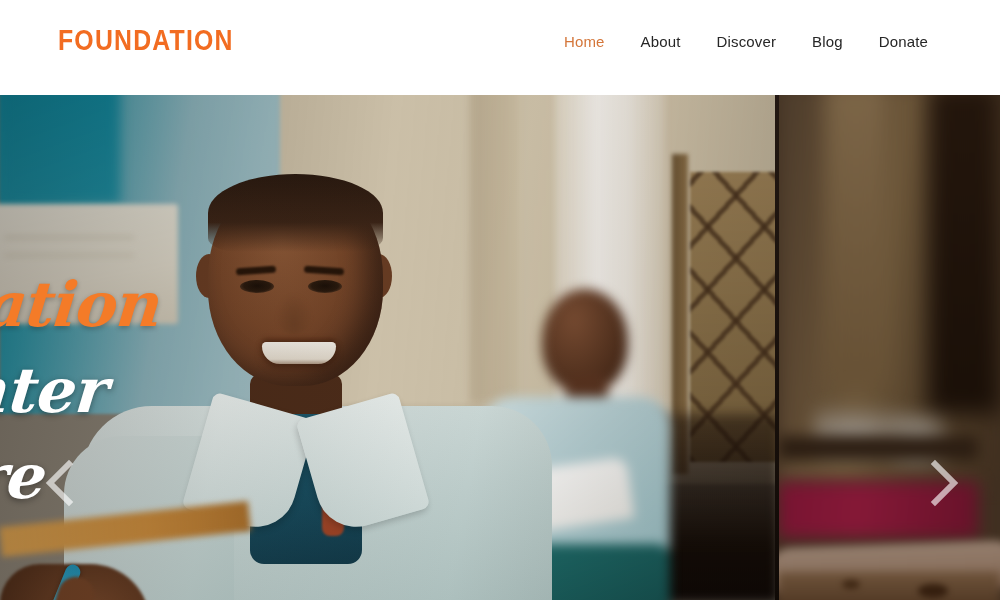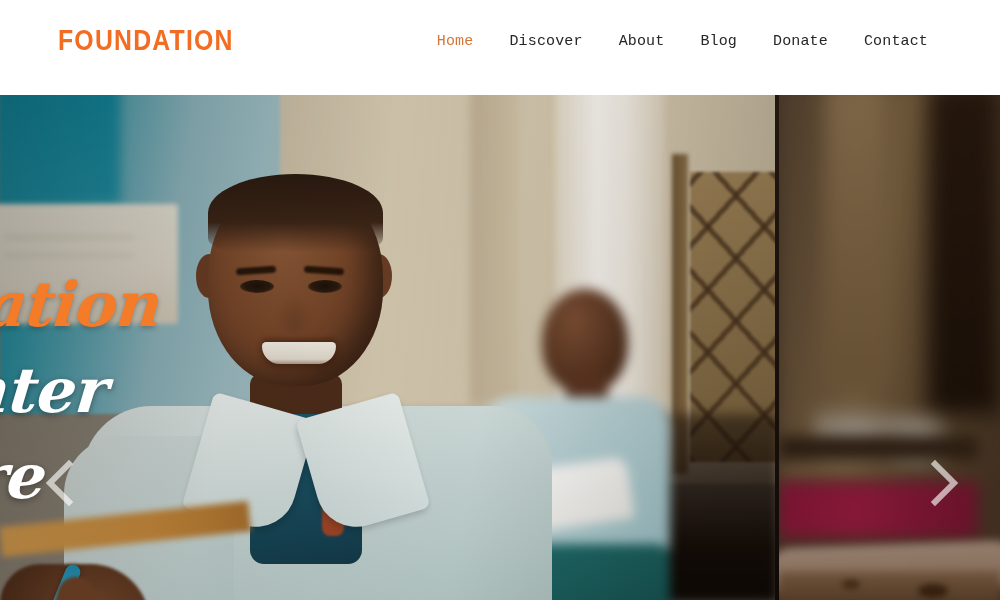--- a/index.html
+++ b/index.html
@@ -25,21 +25,21 @@
     transform:scaleX(0.92) scaleY(1.06); transform-origin:left center;
     white-space:nowrap; cursor:pointer;
   }
   #main-nav {
     position:absolute; right:54px; top:0; height:84px;
     display:flex; align-items:center; gap:0;
   }
   #main-nav .nav-link {
     font-size:15px; color:#262626; letter-spacing:.15px;
     text-decoration:none; padding:0 18px; white-space:nowrap;
-    cursor:pointer; line-height:84px;font-family:Liberation Mono, monospace;
+    cursor:pointer; line-height:84px;
   }
   #main-nav .nav-link.active { color:#d4763a; }
 
   
   #hero {
     position:absolute; left:0; top:84px; width:1000px; height:516px;
     overflow:hidden; background:#2d2420;
   }
 
   
@@ -336,25 +336,24 @@
 </head>
 <body>
 
 <div id="page">
 
   <header id="site-header">
     <div id="brand">FOUNDATION</div>
 
     <nav id="main-nav">
       <a class="nav-link active">Home</a>
+      <a class="nav-link">About</a>
       <a class="nav-link">Discover</a>
-      <a class="nav-link">About</a>
       <a class="nav-link">Blog</a>
       <a class="nav-link">Donate</a>
-      <a class="nav-link">Contact</a>
     </nav>
   </header>
 
   <section id="hero">
 
     <div id="slide-main">
       <div class="ph" id="wall-teal"></div>
       <div class="ph" id="wall-teal-deep"></div>
       <div class="ph" id="poster-board"></div>
       <div class="ph" id="poster-lines"></div>

